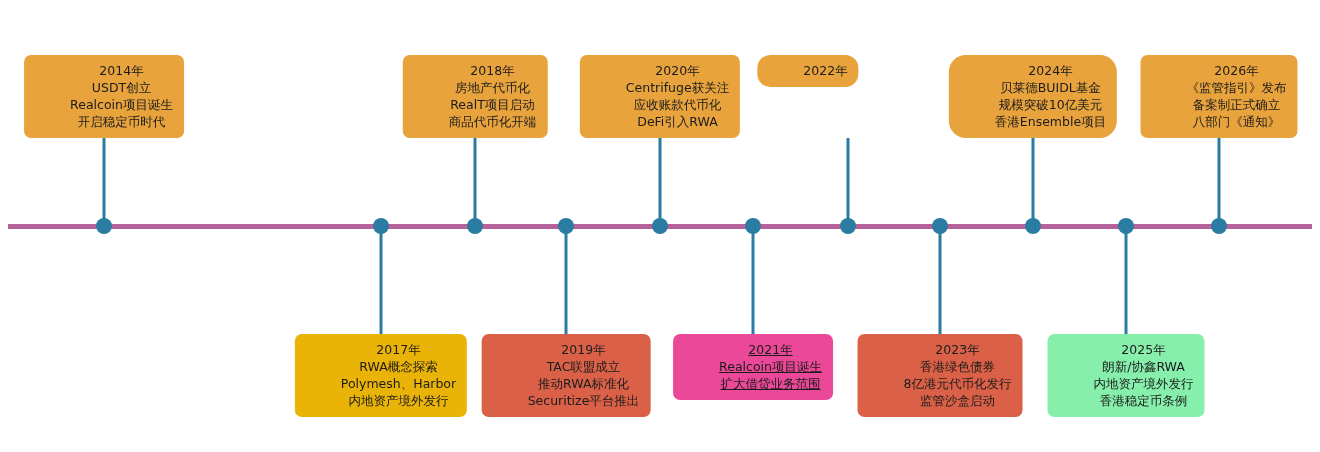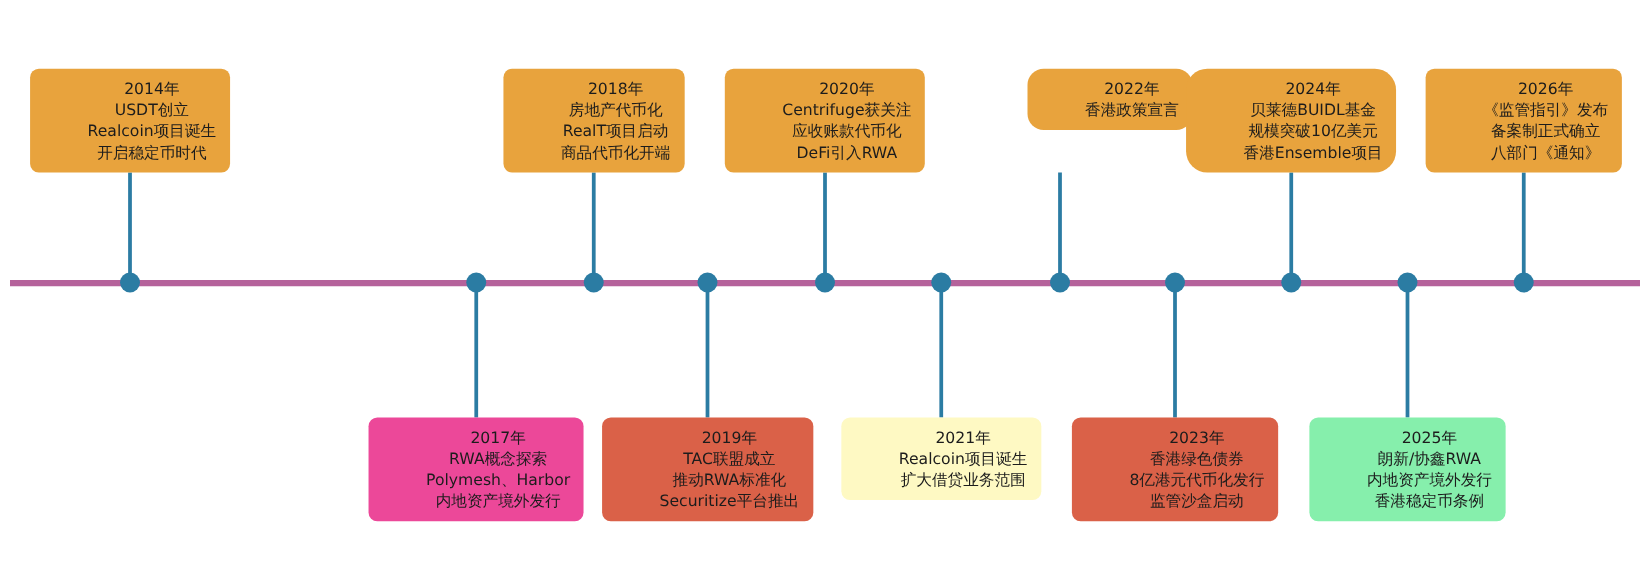--- a/index.html
+++ b/index.html
@@ -83,21 +83,21 @@
       <div class="stem" style="left: 381px; background: rgb(43, 124, 163); top: 226px; height: 108px;"></div>
       <div class="stem" style="left: 104px; background: rgb(43, 124, 163); top: 138px; height: 88px;"></div>
       <div class="marker" style="left: 104px; background: rgb(43, 124, 163);"></div>
       <div class="event-box up" style="left: 104px; top: 55px; background: rgb(232, 163, 61);">
         <span class="event-line year">2014年</span>
         <span class="event-line">USDT创立</span>
         <span class="event-line">Realcoin项目诞生</span>
         <span class="event-line">开启稳定币时代</span>
       </div>
       <div class="marker" style="left: 381px; background: rgb(43, 124, 163);"></div>
-      <div class="event-box down" style="left: 381px; top: 334px; background: #ec4899;">
+      <div class="event-box down" style="left: 381px; top: 334px; background: #eab308;">
         <span class="event-line year">2017年</span>
         <span class="event-line">RWA概念探索</span>
         <span class="event-line">Polymesh、Harbor</span>
         <span class="event-line">内地资产境外发行</span>
       </div>
       <div class="marker" style="left: 475px; background: rgb(43, 124, 163);"></div>
       <div class="event-box up" style="left: 475px; top: 55px; background: rgb(232, 163, 61); text-align: center;">
         <span class="event-line year">2018年</span>
         <span class="event-line">房地产代币化</span>
         <span class="event-line">RealT项目启动</span>
@@ -111,29 +111,28 @@
         <span class="event-line">Securitize平台推出</span>
       </div>
       <div class="marker" style="left: 660px; background: rgb(43, 124, 163);"></div>
       <div class="event-box up" style="left: 660px; top: 55px; background: rgb(232, 163, 61);">
         <span class="event-line year">2020年</span>
         <span class="event-line">Centrifuge获关注</span>
         <span class="event-line">应收账款代币化</span>
         <span class="event-line">DeFi引入RWA</span>
       </div>
       <div class="marker" style="left: 753px; background: rgb(43, 124, 163);"></div>
-      <div class="event-box down" style="left: 753px; top: 334px; background: #fef9c3;">
+      <div class="event-box down" style="left: 753px; top: 334px; background: #ec4899; text-decoration: underline;">
         <span class="event-line year">2021年</span>
         <span class="event-line">Realcoin项目诞生</span>
         <span class="event-line">扩大借贷业务范围</span>
       </div>
       <div class="marker" style="left: 848px; background: rgb(43, 124, 163);"></div>
-      <div class="event-box up" style="left: 888px; top: 55px; background: rgb(232, 163, 61); border-radius: 13px;">
+      <div class="event-box up" style="left: 808px; top: 55px; background: rgb(232, 163, 61); border-radius: 13px;">
         <span class="event-line year">2022年</span>
-        <span class="event-line">香港政策宣言</span>
       </div>
       <div class="marker" style="left: 940px; background: rgb(43, 124, 163);"></div>
       <div class="event-box down" style="left: 940px; top: 334px; background: rgb(218, 97, 72);">
         <span class="event-line year">2023年</span>
         <span class="event-line">香港绿色债券</span>
         <span class="event-line">8亿港元代币化发行</span>
         <span class="event-line">监管沙盒启动</span>
       </div>
       <div class="marker" style="left: 1033px; background: rgb(43, 124, 163);"></div>
       <div class="event-box up" style="left: 1033px; top: 55px; background: rgb(232, 163, 61); border-radius: 17px;">

